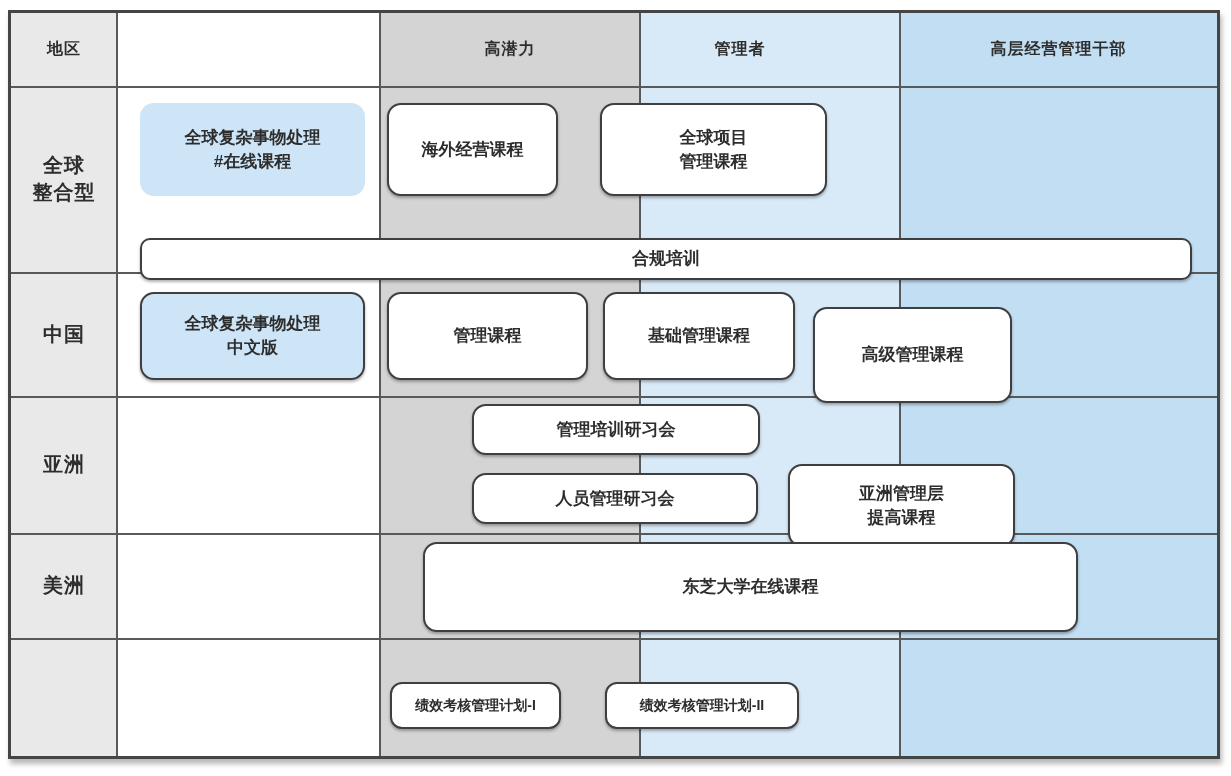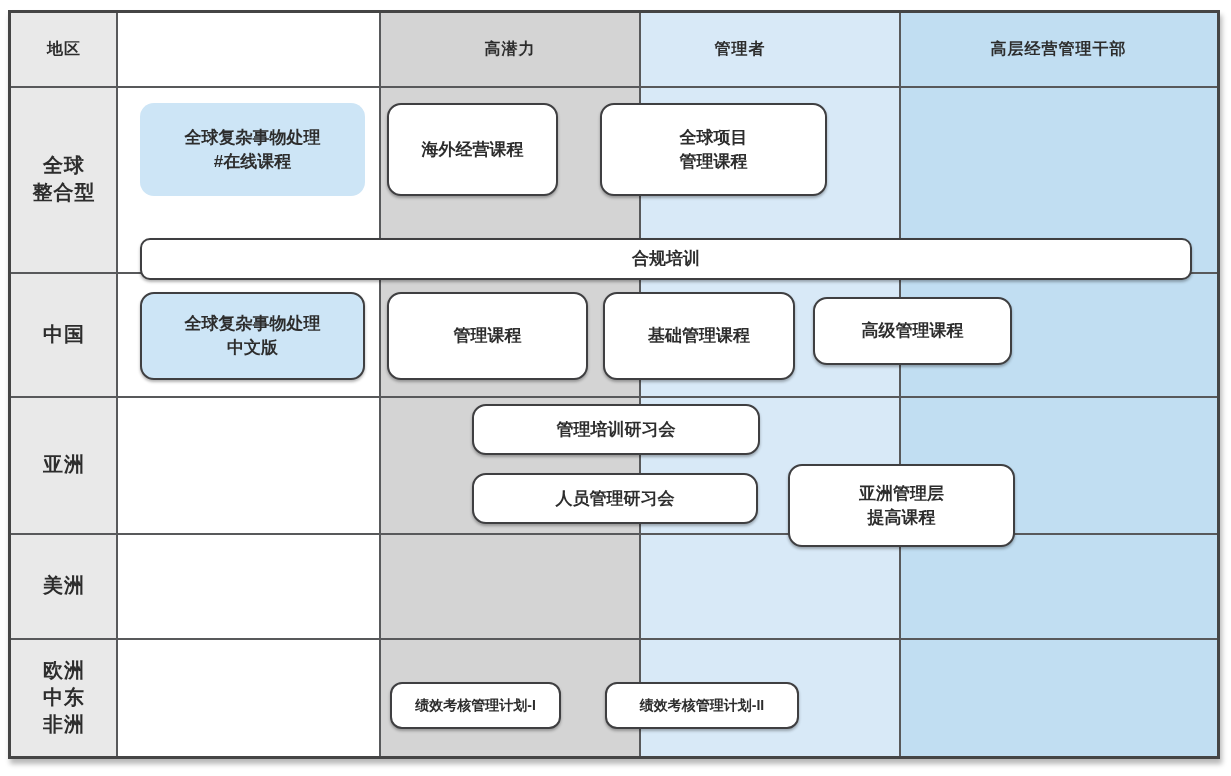--- a/index.html
+++ b/index.html
@@ -62,41 +62,39 @@
       <div class="hdr" style="left:0;width:106px;">地区</div>
       <div class="hdr" style="left:369px;width:260px;">高潜力</div>
       <div class="hdr" style="left:599px;width:260px;">管理者</div>
       <div class="hdr" style="left:889px;width:317px;">高层经营管理干部</div>
 
       <div class="region" style="top:73px;height:186px;">全球
 整合型</div>
       <div class="region" style="top:259px;height:124px;">中国</div>
       <div class="region" style="top:383px;height:137px;">亚洲</div>
       <div class="region" style="top:520px;height:105px;">美洲</div>
-      <div class="region" style="top:625px;height:119px;">欧洲
-中东
-非洲</div>
 
       <div class="box flat" style="left: 129px; top: 90px; width: 225px; height: 93px; background-color: rgb(205, 229, 246);">全球复杂事物处理
 #在线课程</div>
       <div class="box" style="left:376px;top:90px;width:171px;height:93px;">海外经营课程</div>
       <div class="box" style="left:589px;top:90px;width:227px;height:93px;">全球项目
 管理课程</div>
       <div class="box wide" style="left:129px;top:225px;width:1052px;height:42px;">合规培训</div>
 
       <div class="box" style="left: 129px; top: 279px; width: 225px; height: 88px; background-color: rgb(205, 229, 246);">全球复杂事物处理
 中文版</div>
       <div class="box" style="left:376px;top:279px;width:201px;height:88px;">管理课程</div>
       <div class="box" style="left:592px;top:279px;width:192px;height:88px;">基础管理课程</div>
-      <div class="box" style="left:802px;top:284px;width:199px;height:68px;">高级管理课程</div>
+      <div class="box" style="left:802px;top:294px;width:199px;height:96px;">高级管理课程</div>
 
       <div class="box" style="left:461px;top:391px;width:288px;height:51px;">管理培训研习会</div>
       <div class="box" style="left:461px;top:460px;width:286px;height:51px;">人员管理研习会</div>
       <div class="box" style="left:777px;top:411px;width:227px;height:83px;margin-top:40px;">亚洲管理层
 提高课程</div>
 
+      <div class="box" style="left:412px;top:529px;width:655px;height:90px;">东芝大学在线课程</div>
 
       <div class="box small" style="left:379px;top:669px;width:171px;height:47px;">绩效考核管理计划-I</div>
       <div class="box small" style="left:594px;top:669px;width:194px;height:47px;">绩效考核管理计划-II</div>
 
     </div>
   </div>
 </div>
 
 </body></html>

